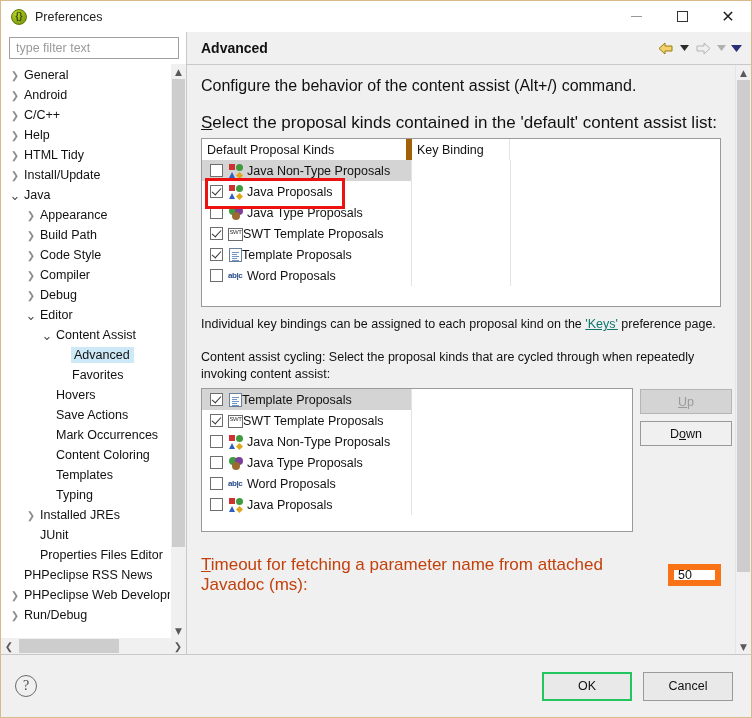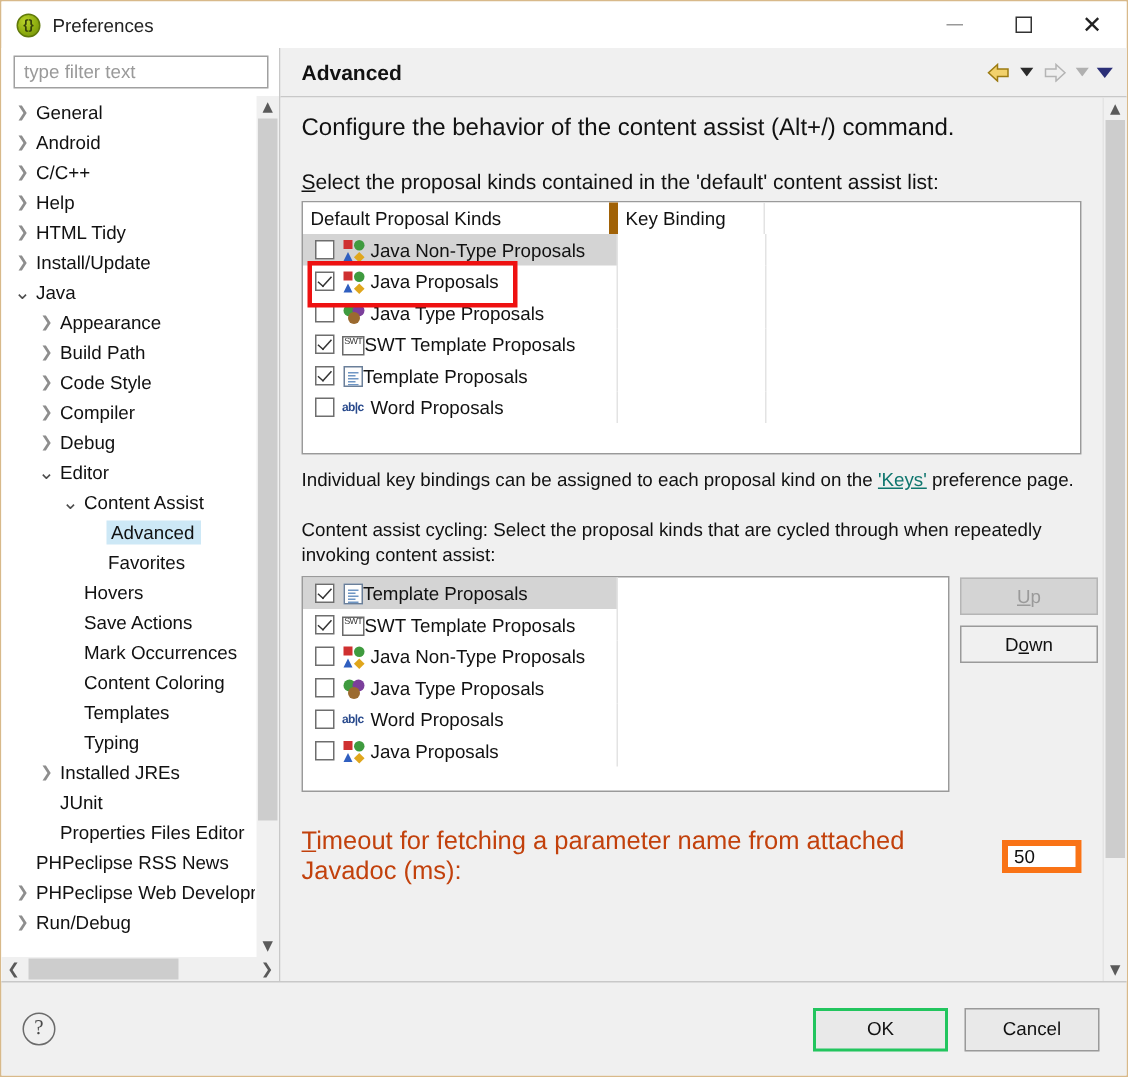--- a/index.html
+++ b/index.html
@@ -194,21 +194,21 @@
   }
   .page-content {
     flex: 1 1 auto;
     min-width: 0;
     padding: 12px 14px 0 14px;
     box-sizing: border-box;
     overflow: hidden;
     background: #f0f0f0;
   }
   .desc-line { font-size: 16px; color: #111; margin-bottom: 18px; }
-  .label-line { font-size: 14px; color: #111; margin-bottom: 5px; }
+  .label-line { font-size: 17px; color: #111; margin-bottom: 5px; }
   .label-line .mnem { text-decoration: underline; }
 
   
   .tbl {
     border: 1px solid #9a9a9a;
     background: #ffffff;
     box-sizing: border-box;
   }
   .tbl-head {
     display: flex;
@@ -344,21 +344,21 @@
 
   .timeout-row {
     display: flex; align-items: center;
     margin-top: 23px;
   }
   .timeout-row .lab { font-size: 17px; color:#c2410c; }
   .timeout-row .lab .mnem { text-decoration: underline; }
   .tinput {
     margin-left: 4px;
     width: 53px; height: 22px;
-    border: 4px solid #f97316;
+    border: 6px solid #f97316;
     background: #fff;
     box-sizing: border-box;
     padding: 0 4px;
     font-family: inherit; font-size: 12.5px; color:#111;
     outline: none;
   }
 
   
   .page-vsb {
     width: 15px; flex: 0 0 15px;

